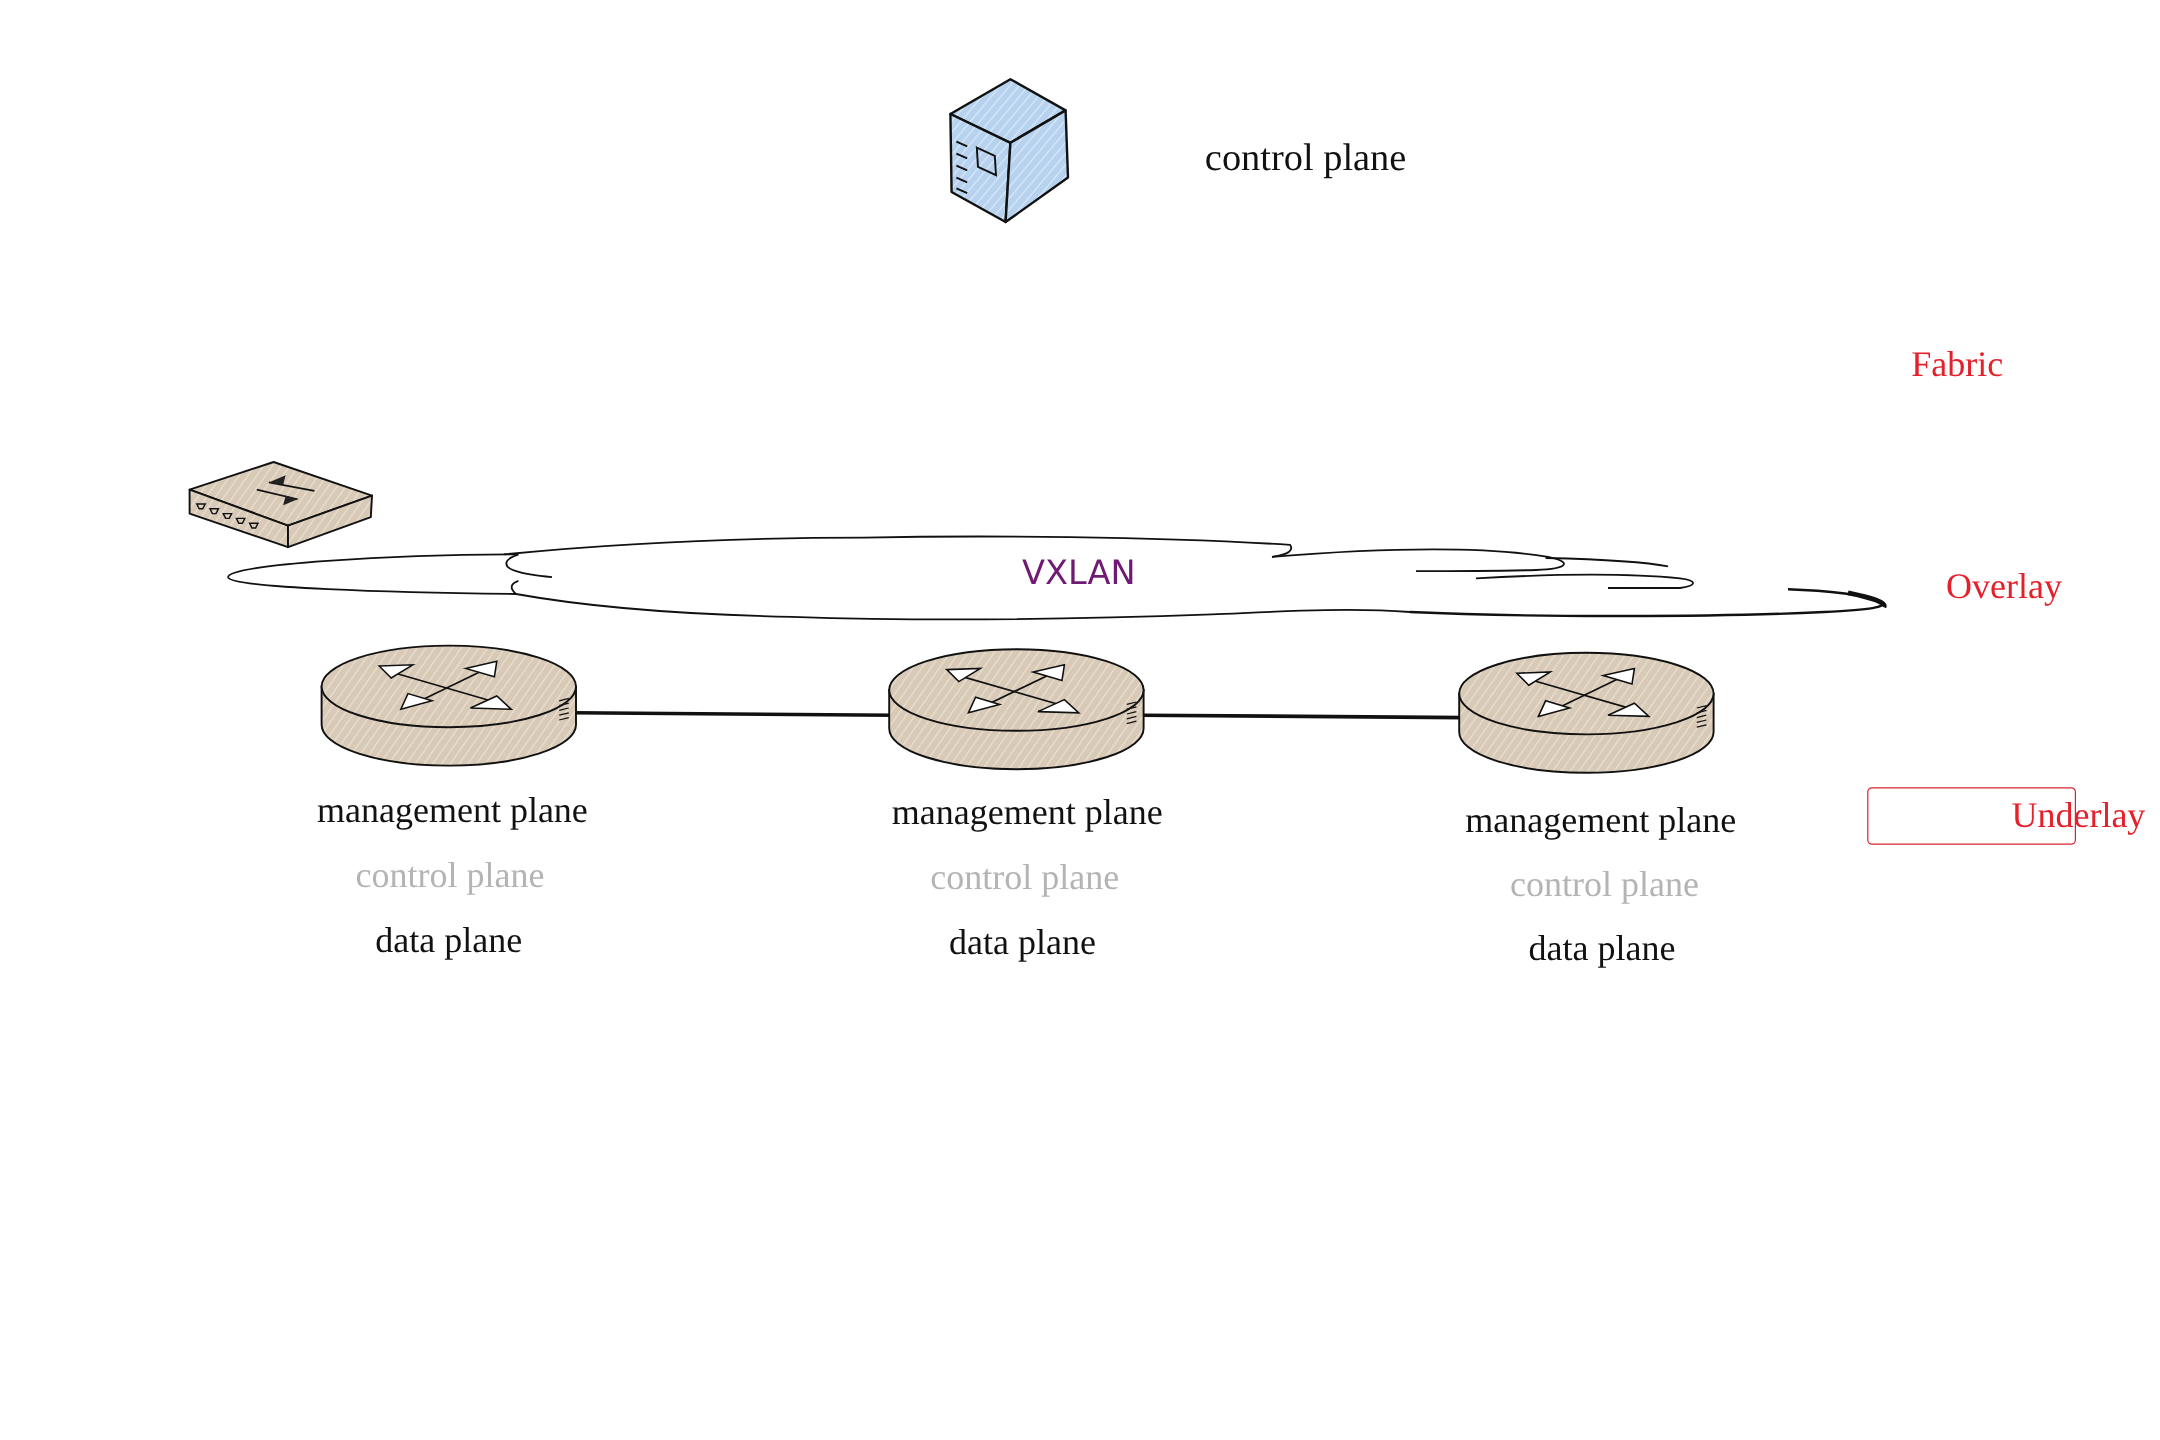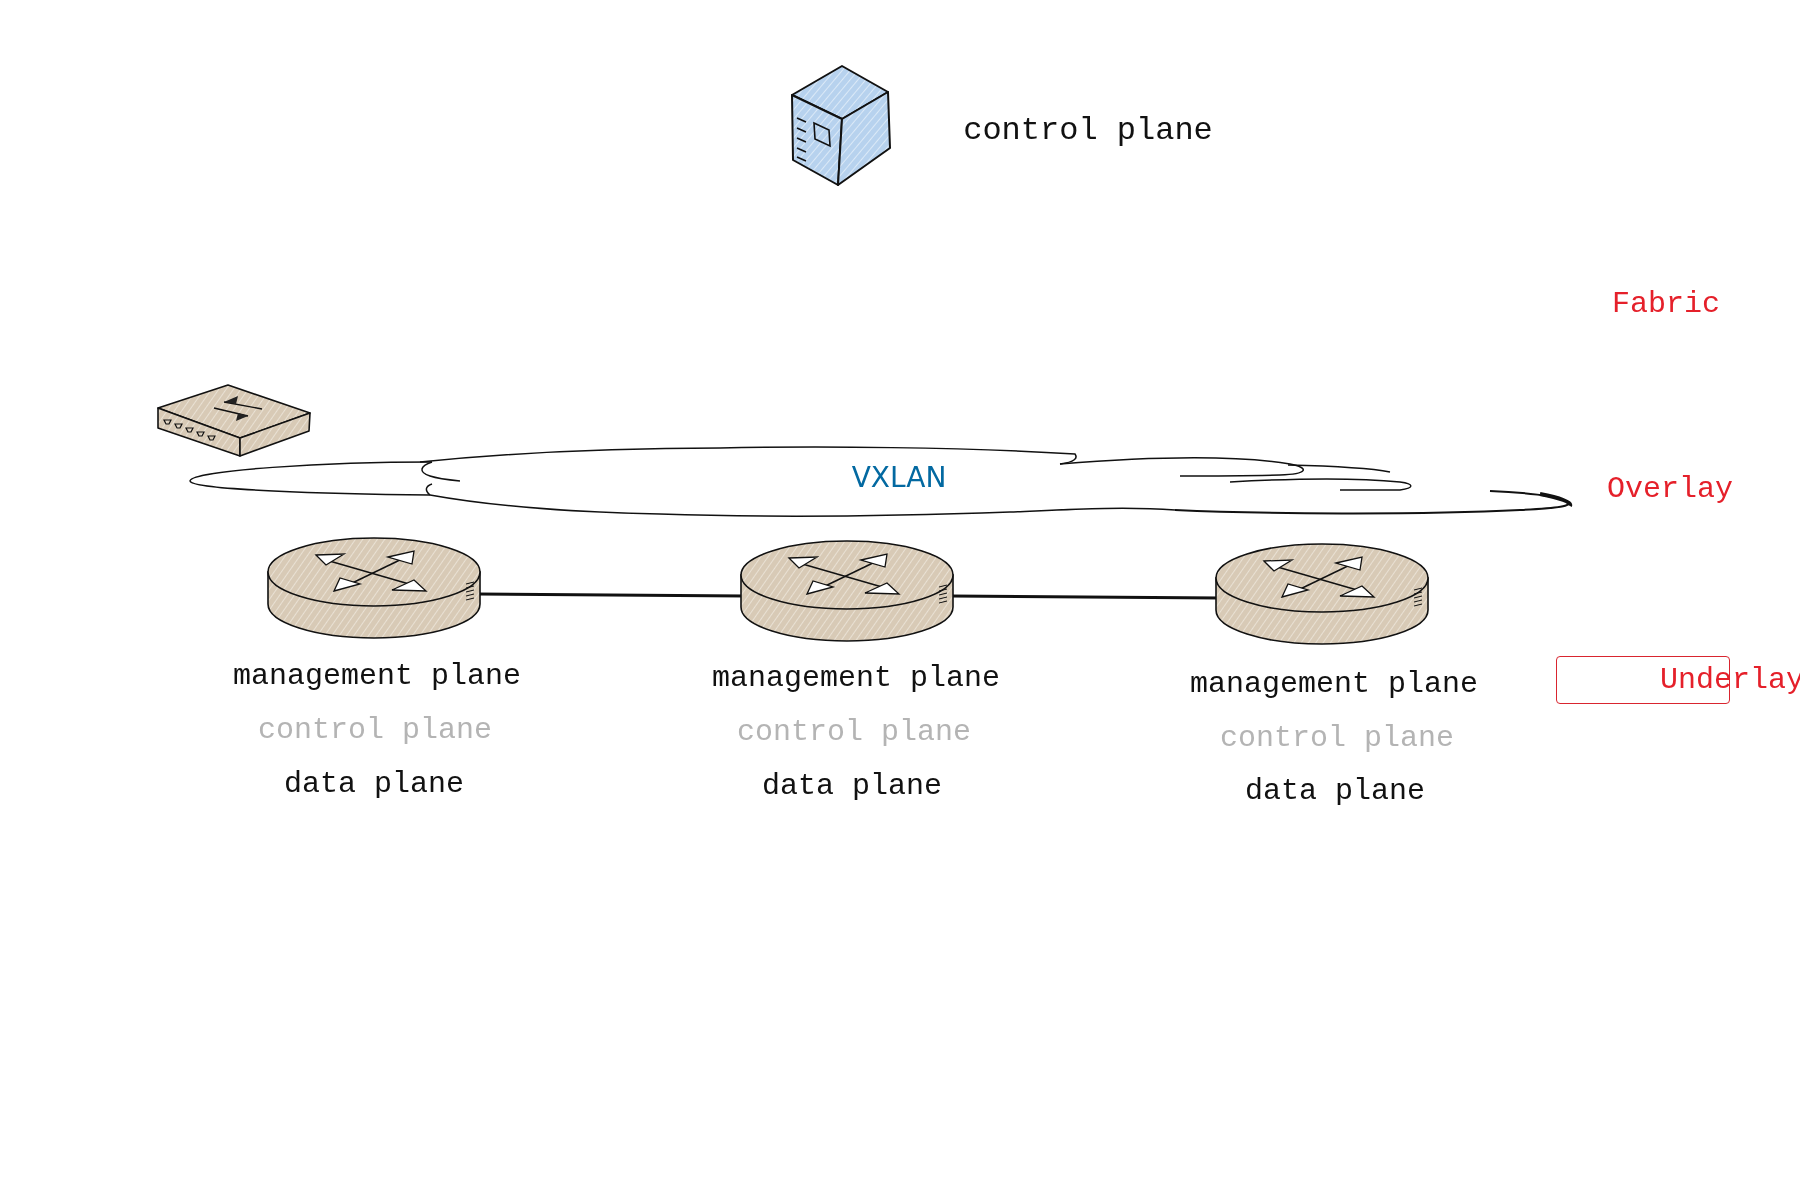--- a/index.html
+++ b/index.html
@@ -1,19 +1,19 @@
 <!DOCTYPE html>
 <html><head>
 <meta charset="utf-8">
 <style>
   html, body { margin: 0; padding: 0; background: #ffffff; }
   body { width: 1800px; height: 1200px; position: relative; overflow: hidden;
          font-family: "DejaVu Sans Mono", "Liberation Mono", monospace; }
   .lbl { position: absolute; white-space: nowrap; font-size: 30px; line-height: 1; transform: translate(-50%, -50%); }
-  .mono { font-family: Liberation Mono, monospace; }
+  .mono { font-family: Liberation Serif, serif; }
   .dark { color: #111111; }
   .muted { color: #b4b4b4; }
   .red { color: #e5202a; }
   svg { position: absolute; left: 0; top: 0; }
   .layer-box { position: absolute; border: 1.5px solid #d9252f; border-radius: 4px; box-sizing: border-box; }
 </style>
 </head>
 <body>
 
 <svg width="1800" height="1200" viewBox="0 0 1800 1200">
@@ -120,30 +120,30 @@
         <line x1="1414" y1="594" x2="1422" y2="592" stroke="#111" stroke-width="1"></line>
         <line x1="1414" y1="598" x2="1422" y2="596" stroke="#111" stroke-width="1"></line>
         <line x1="1414" y1="602" x2="1422" y2="600" stroke="#111" stroke-width="1"></line>
         <line x1="1414" y1="606" x2="1422" y2="604" stroke="#111" stroke-width="1"></line>
       </g>
     </g>
 </svg>
 
 <div class="lbl mono dark" style="left:1088px; top:131px; font-size:32px;">control plane</div>
 
-<div class="lbl" style="left:899px; top:478px; font-size:28px; font-family:'DejaVu Sans','Liberation Sans',sans-serif; color:#0369a1;">VXLAN</div>
+<div class="lbl" style="left:899px; top:478px; font-size:28px; font-family:'DejaVu Sans','Liberation Sans',sans-serif; color:#701a75;">VXLAN</div>
 
 <div class="lbl mono dark" style="left:377px; top:676px;">management plane</div>
 <div class="lbl mono muted" style="left:375px; top:730px;">control plane</div>
 <div class="lbl mono dark" style="left:374px; top:784px;">data plane</div>
 
 <div class="lbl mono dark" style="left:856px; top:678px;">management plane</div>
 <div class="lbl mono muted" style="left:854px; top:732px;">control plane</div>
 <div class="lbl mono dark" style="left:852px; top:786px;">data plane</div>
 
 <div class="lbl mono dark" style="left:1334px; top:684px;">management plane</div>
 <div class="lbl mono muted" style="left:1337px; top:738px;">control plane</div>
 <div class="lbl mono dark" style="left:1335px; top:791px;">data plane</div>
 
-<div class="lbl mono red" style="left:1631px; top:304px;margin-left:35px;">Fabric</div>
+<div class="lbl mono red" style="left:1631px; top:304px;">Fabric</div>
 <div class="lbl mono red" style="left:1670px; top:489px;">Overlay</div>
 <div class="layer-box" style="left:1556px; top:656px; width:174px; height:48px;"></div>
 <div class="lbl mono red" style="left:1732px; top:680px;">Underlay</div>
 
 </body></html>

